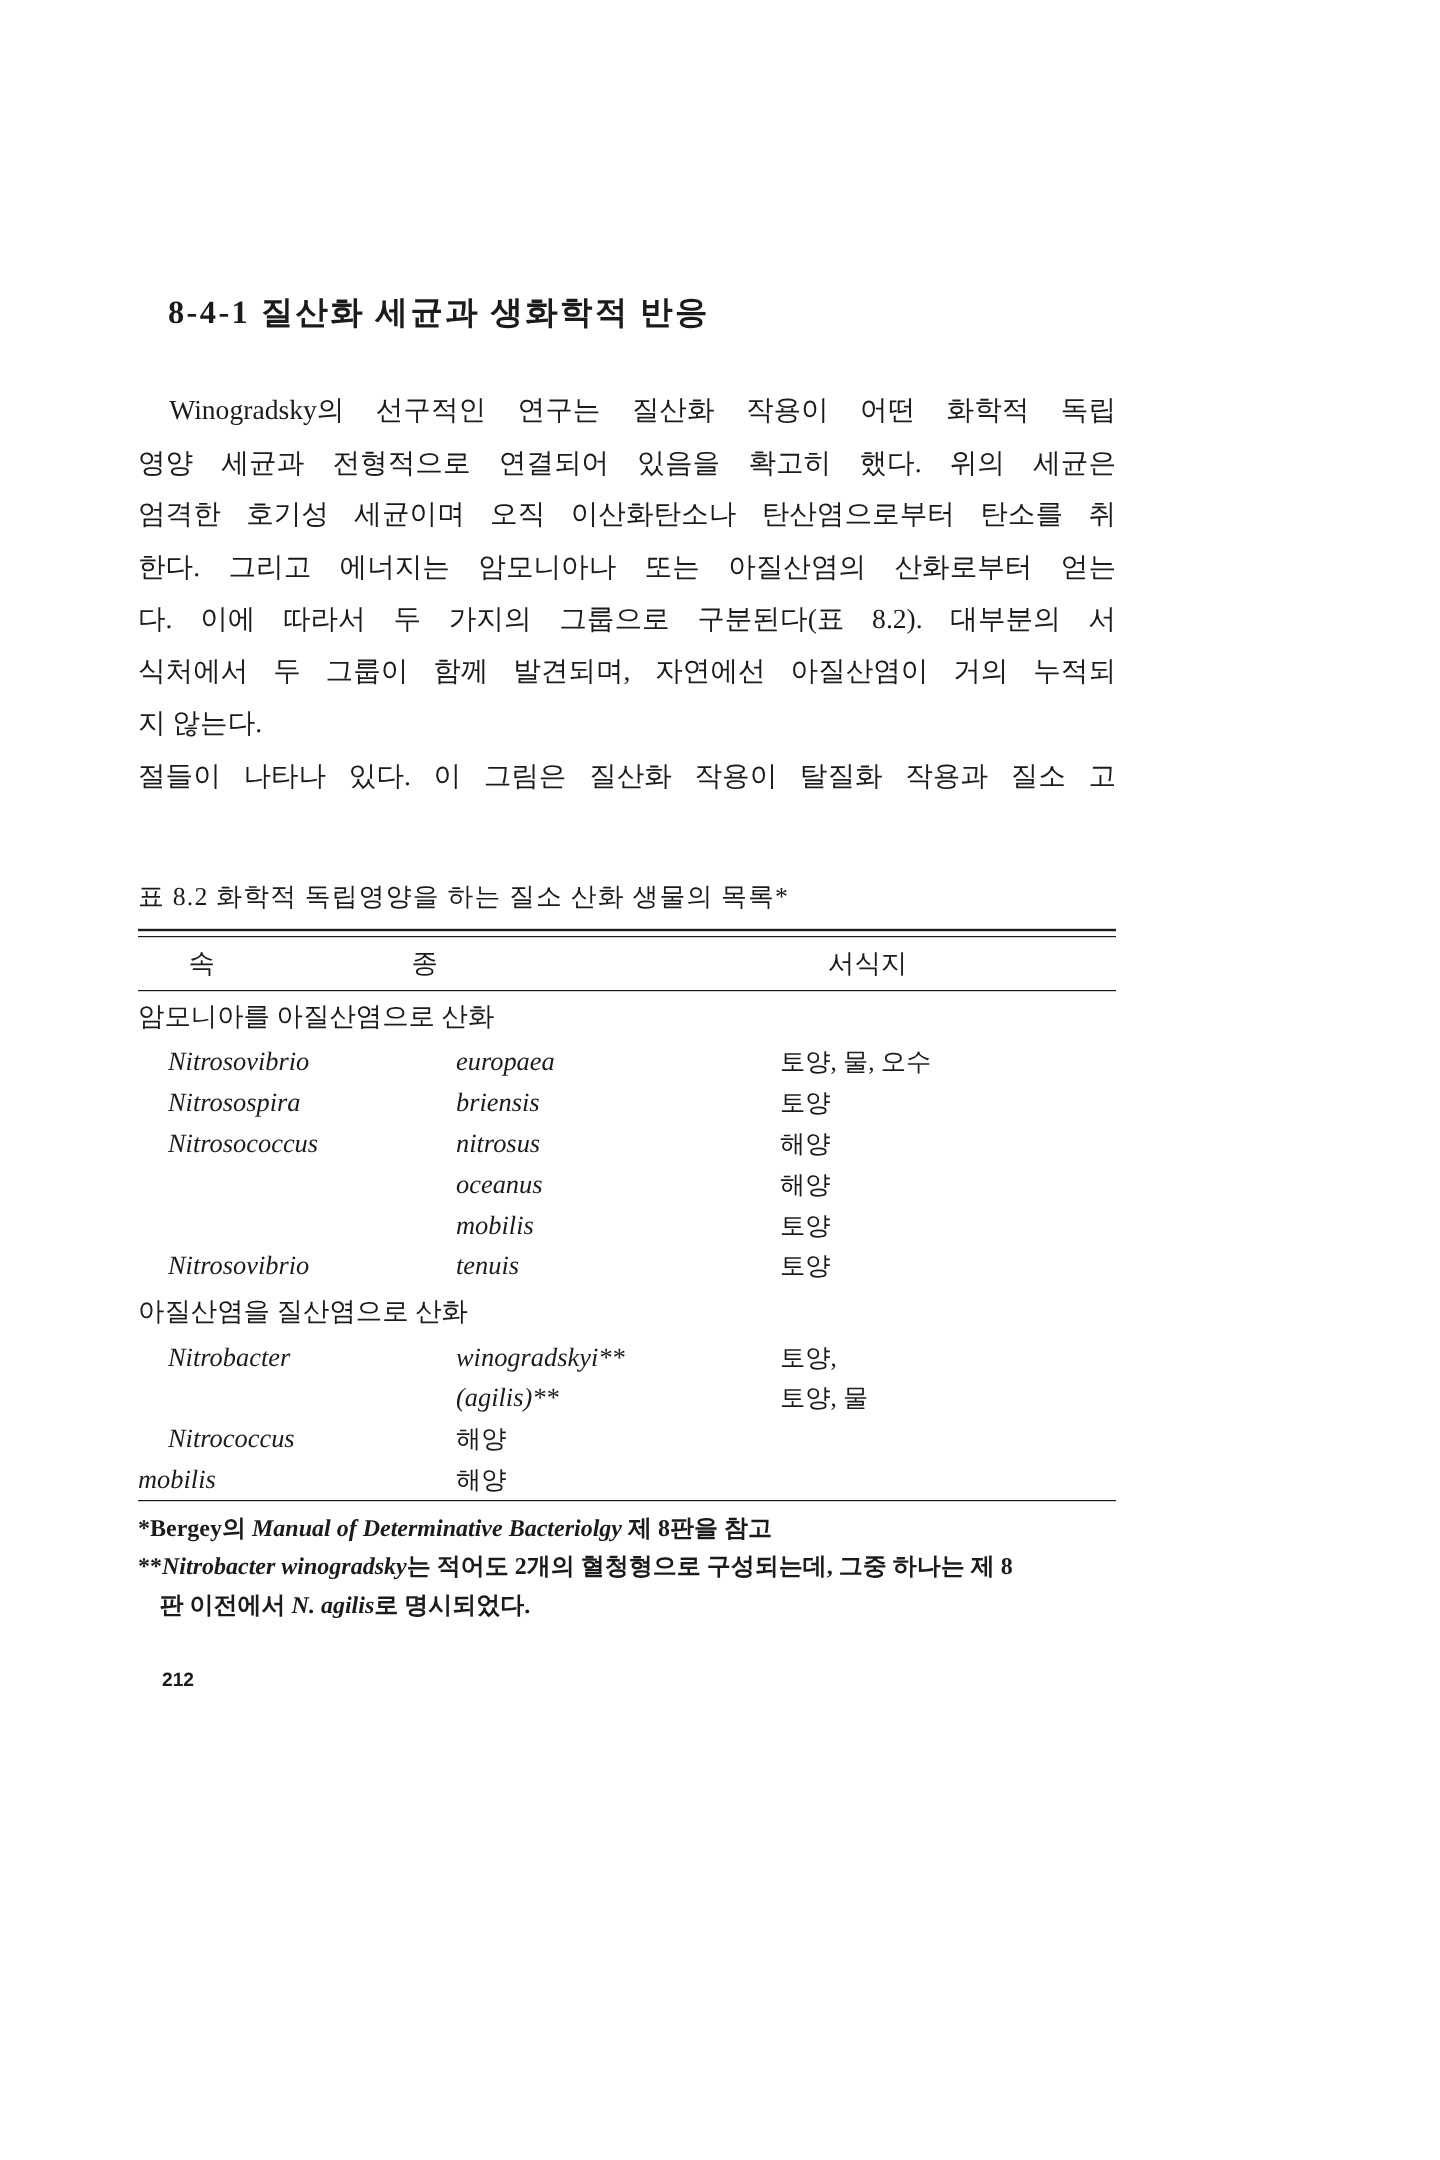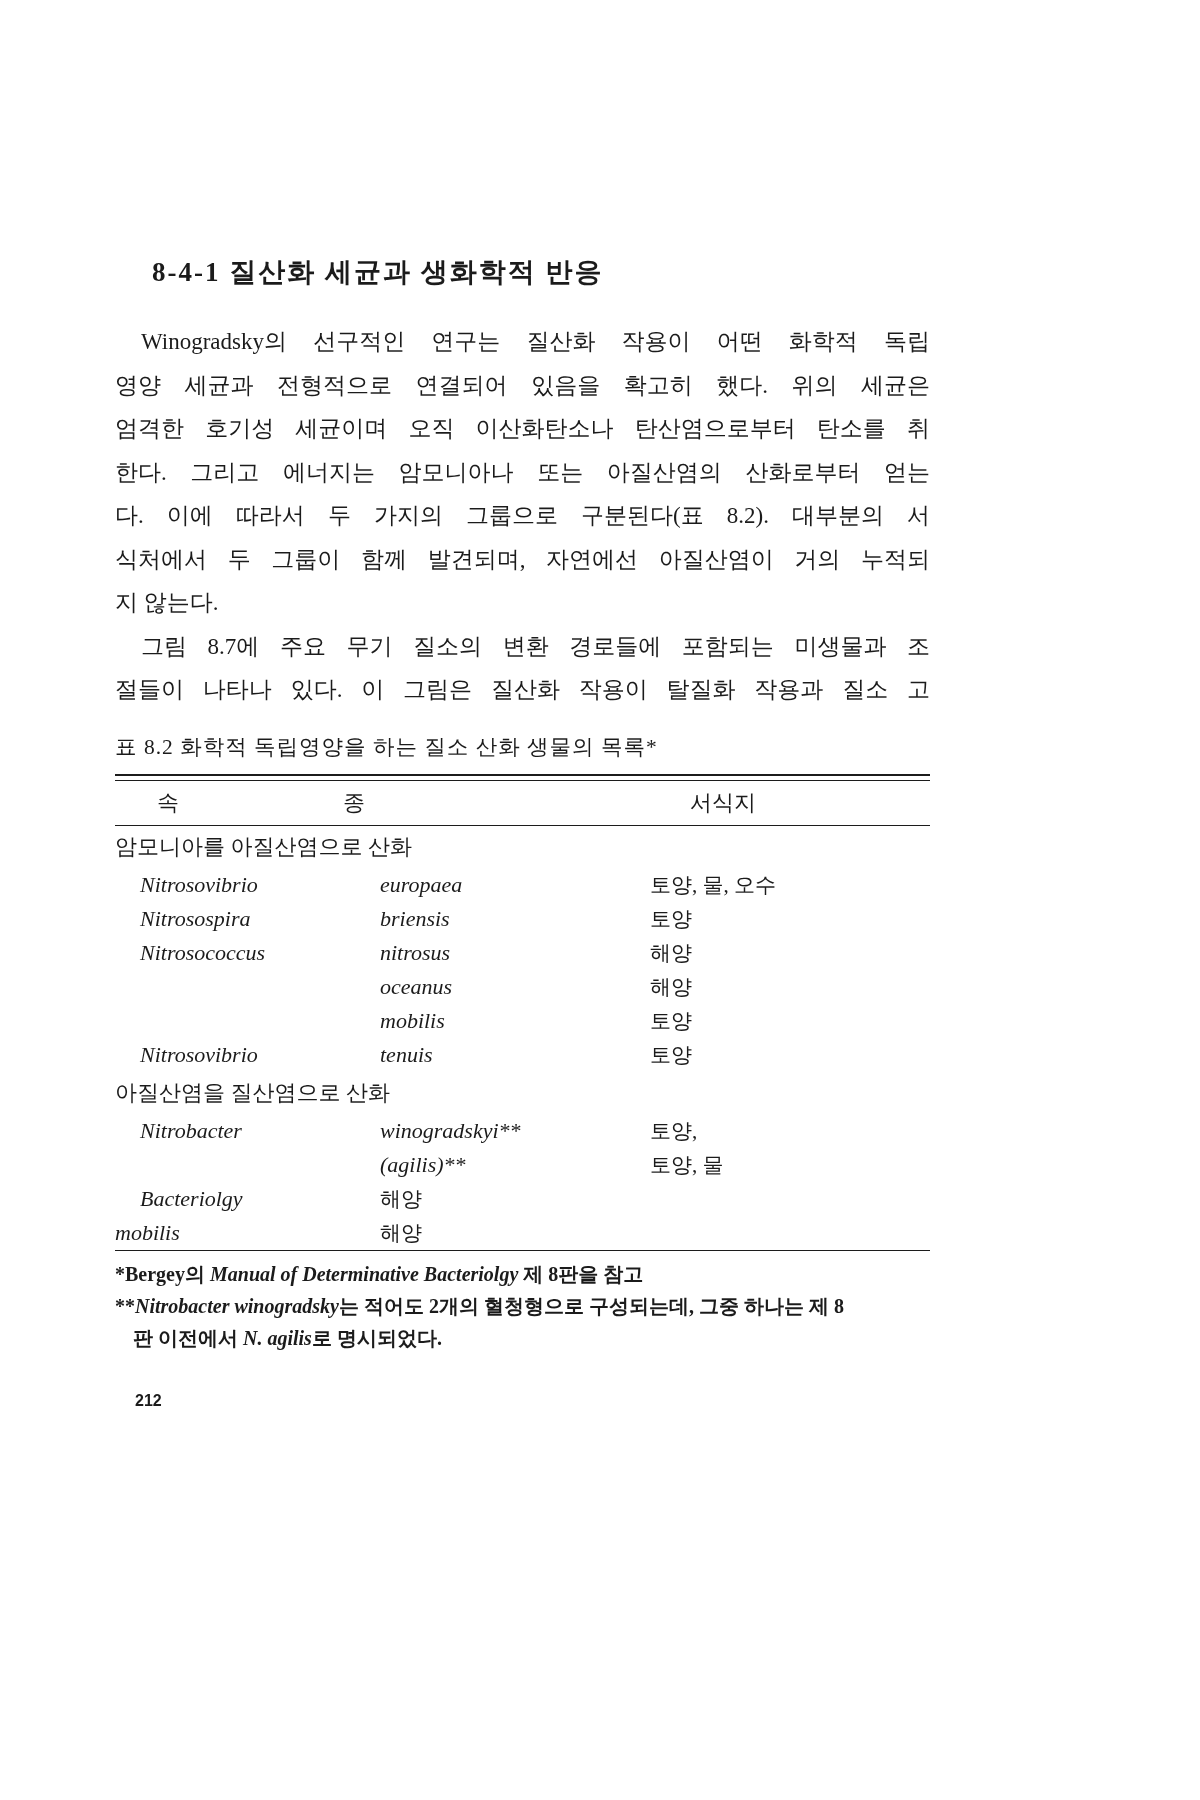--- a/index.html
+++ b/index.html
@@ -11,21 +11,21 @@
     font-family:"Liberation Serif","DejaVu Serif",serif;
     color:#1b1b1b;
     overflow:hidden;
   }
   .heading {
     position:absolute;
     top:242px; left:140px;
     font-size:27px;
     font-weight:bold;
     letter-spacing:2px;
-    margin:12px;
+    margin:0;
   }
   .body-text {
     position:absolute;
     top:320px; left:115px;
     width:815px;
     font-size:23px;
   }
   .bline {
     height:43.5px;
     line-height:43.5px;
@@ -129,21 +129,20 @@
     <div class="para">
       <div class="bline jline indent">Winogradsky의 선구적인 연구는 질산화 작용이 어떤 화학적 독립</div>
       <div class="bline jline">영양 세균과 전형적으로 연결되어 있음을 확고히 했다. 위의 세균은</div>
       <div class="bline jline">엄격한 호기성 세균이며 오직 이산화탄소나 탄산염으로부터 탄소를 취</div>
       <div class="bline jline">한다. 그리고 에너지는 암모니아나 또는 아질산염의 산화로부터 얻는</div>
       <div class="bline jline">다. 이에 따라서 두 가지의 그룹으로 구분된다(표 8.2). 대부분의 서</div>
       <div class="bline jline">식처에서 두 그룹이 함께 발견되며, 자연에선 아질산염이 거의 누적되</div>
       <div class="bline">지 않는다.</div>
     </div>
     <div class="para">
-      <div class="bline jline indent">그림 8.7에 주요 무기 질소의 변환 경로들에 포함되는 미생물과 조</div>
       <div class="bline jline">절들이 나타나 있다. 이 그림은 질산화 작용이 탈질화 작용과 질소 고</div>
     </div>
   </div>
 
   <div class="table-block">
     <div class="tcaption">표 8.2  화학적 독립영양을 하는 질소 산화 생물의 목록*</div>
 
     <div class="double-rule"></div>
 
     <div class="thead-row">
@@ -197,21 +196,21 @@
       <span class="cell genus">Nitrobacter</span>
       <span class="cell species">winogradskyi**</span>
       <span class="cell habitat">토양,</span>
     </div>
     <div class="trow">
       <span class="cell genus"></span>
       <span class="cell species">(agilis)**</span>
       <span class="cell habitat">토양, 물</span>
     </div>
     <div class="trow">
-      <span class="cell genus">Bacteriolgy</span>
+      <span class="cell genus">Nitrococcus</span>
       <span class="cell habitat">해양</span>
     </div>
     <div class="trow">
       <span class="cell species">mobilis</span>
       <span class="cell habitat">해양</span>
     </div>
 
     <div class="rule"></div>
   </div>
 

